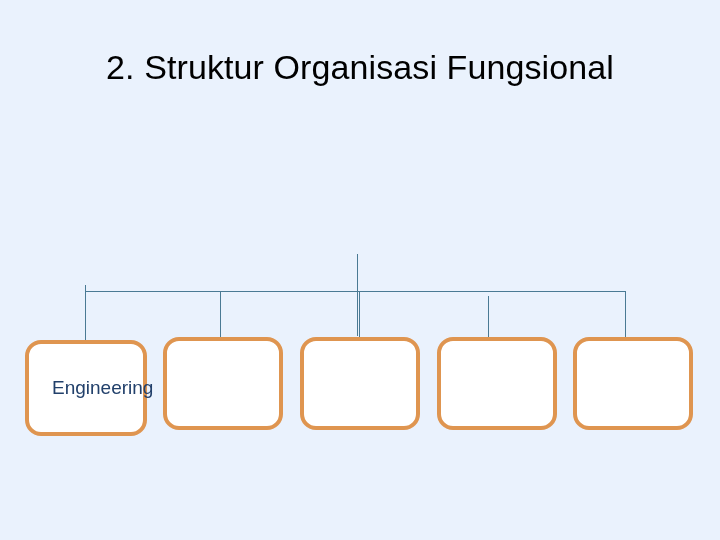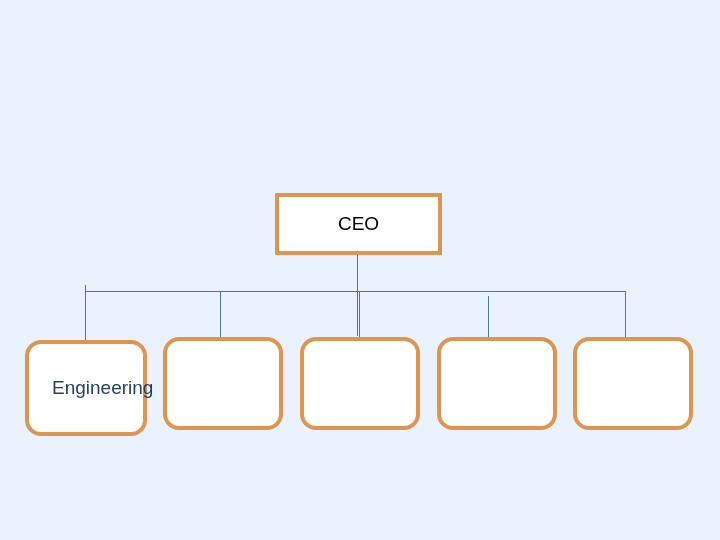--- a/index.html
+++ b/index.html
@@ -80,38 +80,36 @@
     white-space: nowrap;
     padding-left: 23px;
   }
   .node-child .node-label:empty { display: none; }
 </style>
 </head>
 <body>
 
 <div id="slide">
 
+  <div id="slide-title">2. Struktur Organisasi Fungsional</div>
 
   <div class="conn conn-v" style="left:357px; top:254px; height:82px;"></div>
 
   <div class="conn conn-h" style="left:85px; top:291px; width:541px;"></div>
 
   <div class="conn conn-v" style="left:85px; top:285px; height:55px;"></div>
 
   <div class="conn conn-v" style="left:220px; top:291px; height:46px;"></div>
 
   <div class="conn conn-v" style="left:359px; top:291px; height:46px;"></div>
 
   <div class="conn conn-v" style="left:488px; top:296px; height:41px;"></div>
 
   <div class="conn conn-v" style="left:625px; top:291px; height:46px;"></div>
 
-  <div class="node-root" style="left:275px; top:193px; width:167px; height:62px;">
-    <span class="node-label">CEO</span>
-  </div>
 
   <div class="node-child" style="left:25px; top:340px; width:122px; height:96px;">
     <span class="node-label">Engineering</span>
   </div>
 
   <div class="node-child" style="left:163px; top:337px; width:120px; height:93px;">
     
   </div>
 
   <div class="node-child" style="left:300px; top:337px; width:120px; height:93px;">

